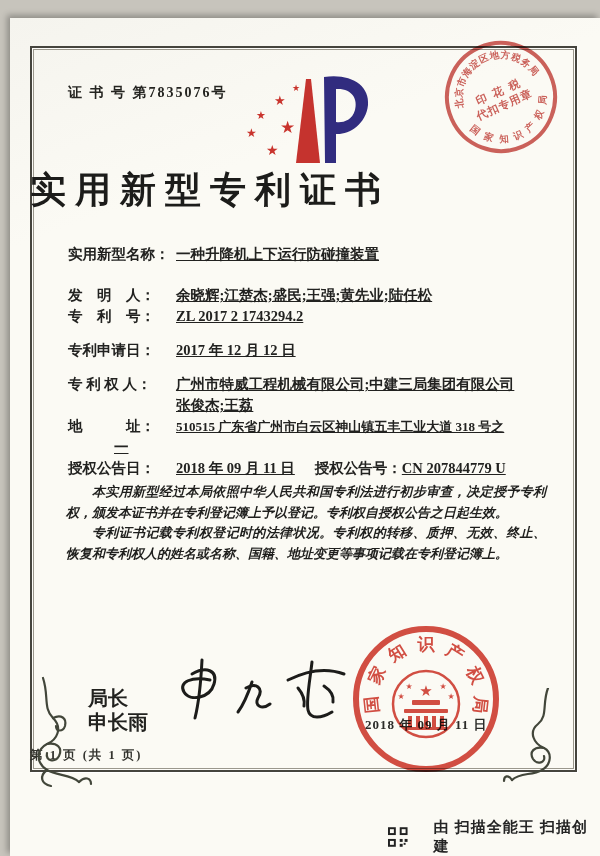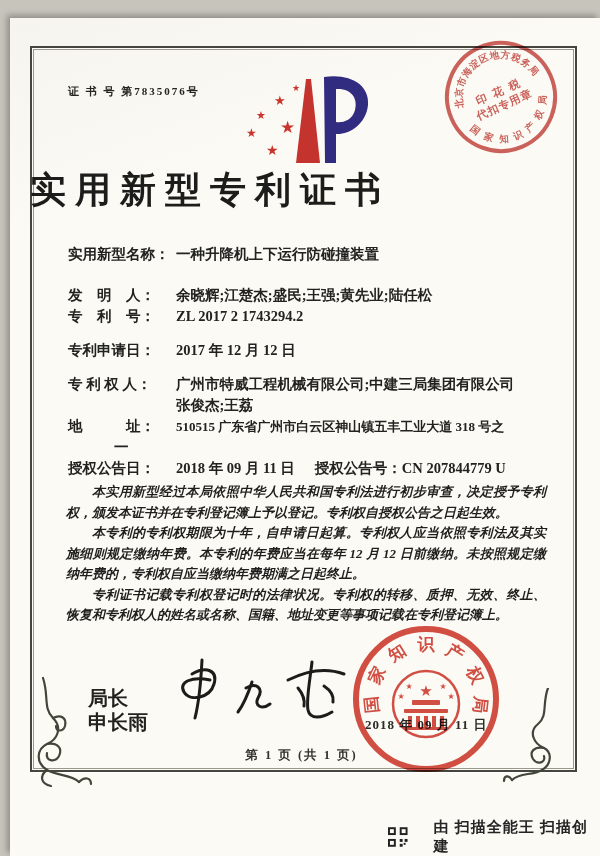--- a/index.html
+++ b/index.html
@@ -3,46 +3,46 @@
 <meta charset="utf-8">
 <style>
   html,body{margin:0;padding:0;width:600px;height:856px;overflow:hidden;
     background:#c7c4bc;font-family:"Liberation Serif","DejaVu Serif",serif;}
   .page{position:absolute;left:10px;top:18px;right:0;bottom:0;
     background:linear-gradient(160deg,#f5f4ee 0%,#fbfaf4 22%,#fbfaf4 100%);
     box-shadow:-3px -3px 6px rgba(0,0,0,.28);}
   .frame{position:absolute;left:20px;top:28px;width:543px;height:722px;
     border:2px solid #45443d;
     box-shadow:inset 0 0 0 1px #fdfcf8, inset 0 0 0 2px #9a978c, 1px 1px 0 #fff;}
-  .cert-no{position:absolute;left:58px;top:66px;font-size:11px;font-weight:700;
+  .cert-no{position:absolute;left:58px;top:66px;font-size:14px;font-weight:700;
     letter-spacing:2px;color:#242420;}
   .logo{position:absolute;left:230px;top:55px;width:140px;height:96px;}
   .title{position:absolute;left:20px;top:148px;width:543px;
     font-size:36px;font-weight:700;letter-spacing:9px;color:#1c1c1a;}
   .fields{position:absolute;left:58px;top:226px;width:482px;color:#222220;}
-  .field-row{line-height:21px;font-size:14.5px;font-weight:700;}
+  .field-row{line-height:21px;font-size:14.5px;font-weight:700;text-decoration:underline;}
   .f-label{display:inline-block;width:108px;white-space:pre;vertical-align:top;}
   .f-value{white-space:nowrap;}
   .mb20{margin-bottom:20px}.mb14{}.mb13{margin-bottom:13px}.mb0{margin-bottom:0}
   .cont{margin-left:108px;line-height:21px;font-size:14.5px;font-weight:700;}
   .cont-addr{margin-left:46px;line-height:21px;font-size:14.5px;font-weight:700;}
   .grant2{margin-left:20px;}
   .paras{position:absolute;left:56px;top:464px;width:480px;font-size:13px;
     line-height:20.5px;font-style:italic;color:#1f1f1d;text-align:justify;}
   .para{text-indent:2em;font-weight:600;}
   .signer{position:absolute;left:78px;top:668px;font-size:20px;font-weight:700;
     line-height:24px;color:#22221f;}
   .signature{position:absolute;left:152px;top:634px;width:195px;height:88px;}
   .seal-date{position:absolute;left:355px;top:698px;font-size:13px;font-weight:700;
     color:#2b2b28;letter-spacing:1px;}
   .seal{position:absolute;left:329px;top:594px;width:175px;height:175px;
     opacity:.88;mix-blend-mode:multiply;}
   .stamp{position:absolute;left:428px;top:16px;width:126px;height:126px;
     opacity:.8;mix-blend-mode:multiply;transform:rotate(-24deg);}
-  .footer{position:absolute;left:20px;top:729px;width:543px;text-align:center;
+  .footer{position:absolute;left:20px;top:729px;width:543px;text-align:left;
     font-size:12.5px;font-weight:600;letter-spacing:2px;color:#34342f;}
   .flourish{position:absolute;}
   .fl-bl{left:23px;top:658px;width:62px;height:112px;}
   .fl-br{left:492px;top:670px;width:54px;height:96px;transform:scaleX(-1);}
   .scan-credit{position:absolute;left:378px;top:800px;display:flex;gap:26px;
     align-items:center;color:#242424;font-size:15px;font-weight:700;letter-spacing:1px;
     font-family:"Liberation Sans","DejaVu Sans",sans-serif;}
   .seal-txt{font-weight:700;}
 </style>
 </head>
@@ -120,21 +120,20 @@
       <span class="f-label">地　　　址：</span><span class="f-value" style="font-size:13px">510515 广东省广州市白云区神山镇五丰工业大道 318 号之</span>
       <div class="cont-addr">一</div>
     </div>
     <div class="field-row">
       <span class="f-label">授权公告日：</span><span class="f-value">2018 年 09 月 11 日</span><span class="f-label grant2" style="width:auto">授权公告号：</span><span class="f-value">CN 207844779 U</span>
     </div>
   </div>
 
   <div class="paras">
     <div class="para">本实用新型经过本局依照中华人民共和国专利法进行初步审查，决定授予专利权，颁发本证书并在专利登记簿上予以登记。专利权自授权公告之日起生效。</div>
-    <div class="para">本专利的专利权期限为十年，自申请日起算。专利权人应当依照专利法及其实施细则规定缴纳年费。本专利的年费应当在每年 12 月 12 日前缴纳。未按照规定缴纳年费的，专利权自应当缴纳年费期满之日起终止。</div>
     <div class="para">专利证书记载专利权登记时的法律状况。专利权的转移、质押、无效、终止、恢复和专利权人的姓名或名称、国籍、地址变更等事项记载在专利登记簿上。</div>
   </div>
 
   <div class="signer">
     <div>局长</div>
     <div>申长雨</div>
   </div>
 
   <svg class="signature" viewBox="0 0 195 88">
     <g fill="none" stroke="#1c1c1a" stroke-width="3" stroke-linecap="round" stroke-linejoin="round">

